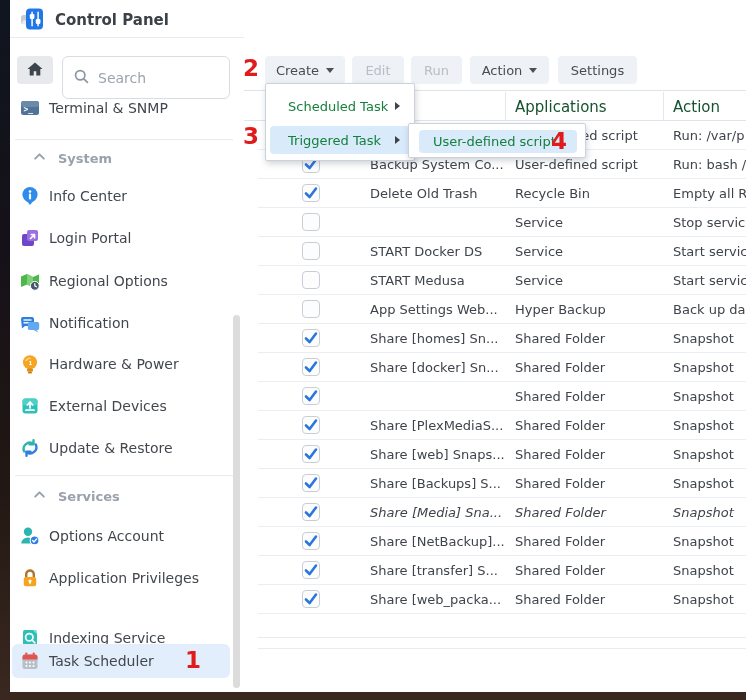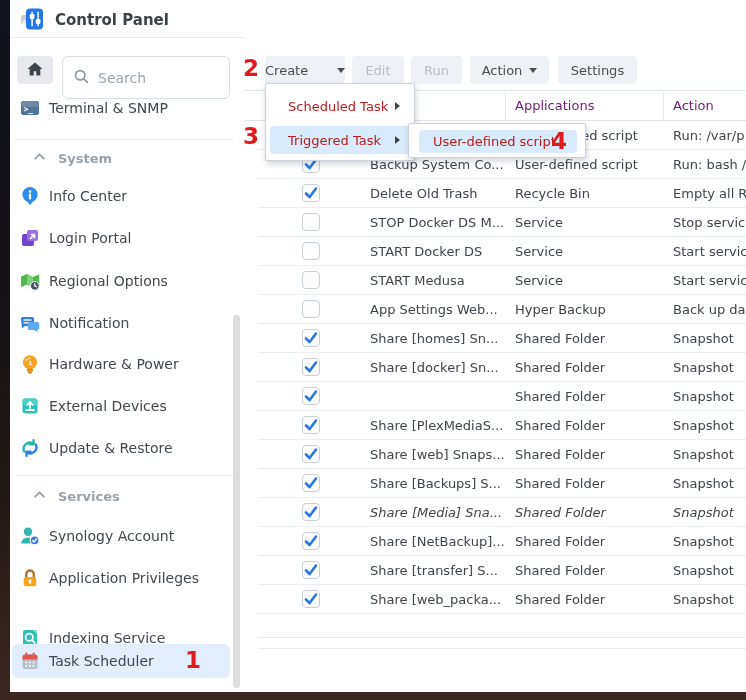--- a/index.html
+++ b/index.html
@@ -30,48 +30,48 @@
   .side-section { position:absolute; left:23px; width:200px; height:20px; display:flex; align-items:center; gap:12px; cursor:pointer; }
   .side-section .sec-label { font-size:13px; font-weight:bold; color:#99a1ab; }
   .side-divider-h { position:absolute; left:5px; width:218px; height:1px; background:#e7ebef; }
   .side-scrollbar { position:absolute; left:223px; top:315px; width:7px; height:373px; background:#dcdcdc; border-radius:4px; z-index:5; cursor:pointer; }
 
   
   .main { position:absolute; left:234px; top:0; width:502px; height:692px; overflow:hidden; background:#fff; }
   .tb-btn { position:absolute; top:56px; height:28px; background:#eef1f5; border:none; border-radius:4px; font-family:inherit; font-size:13px; color:#484d55; display:flex; align-items:center; justify-content:center; gap:7px; cursor:pointer; }
   .tb-btn.disabled { color:#b7bdc6; cursor:default; }
   .caret-down { width:0; height:0; border-left:4px solid transparent; border-right:4px solid transparent; border-top:5px solid #4b5058; }
-  #btn-create { left:21px; width:80px;justify-content:space-between; }
+  #btn-create { left:21px; width:80px; }
   #btn-edit { left:108px; width:52px; }
   #btn-run { left:167px; width:51px; }
   #btn-action { left:226px; width:79px; }
   #btn-settings { left:314px; width:79px; }
 
   .table-top-border { position:absolute; left:0; top:90px; width:502px; height:1px; background:#dfe4ea; }
   .table-header-border { position:absolute; left:0; top:120px; width:502px; height:1px; background:#dfe4ea; }
   .col-div { position:absolute; top:92px; width:1px; height:28px; background:#e4e8ed; }
   .col-div.c1 { left:261px; } .col-div.c2 { left:419px; }
-  .th { position:absolute; top:98px; font-size:13px; color:#701a75; }
+  .th { position:absolute; top:98px; font-size:15px; color:#14532d; }
   .th.apps { left:271px; } .th.action { left:429px; }
 
   .t-row { position:absolute; left:14px; width:488px; height:29px; border-bottom:1px solid #eaedf1; cursor:pointer; }
   .t-row .cb { position:absolute; left:44px; top:5px; width:18px; height:18px; border:1px solid #c8ced6; border-radius:4px; background:#fdfdfd; }
   .t-row .cell { position:absolute; top:7px; white-space:nowrap; overflow:hidden; color:#3f444b; }
   .t-row .c-name { left:112px; width:142px; }
   .t-row .c-app { left:257px; width:140px; }
   .t-row .c-action { left:415px; width:80px; }
   .tail-line { position:absolute; left:14px; width:488px; height:1px; background:#e8ebef; }
   .tail-line.l1 { top:637px; } .tail-line.l2 { top:648px; }
 
   
   .menu-panel { position:absolute; background:#fff; border:1px solid #ccd2da; border-radius:2px; box-shadow:1px 3px 6px rgba(55,65,85,.22); z-index:10; }
   #create-menu { left:255px; top:83px; width:150px; height:78px; }
   #create-submenu { left:398px; top:123px; width:178px; height:35px; z-index:11; }
   .menu-item { position:absolute; left:4px; width:142px; height:28px; display:flex; align-items:center; border-radius:4px; cursor:pointer; }
-  .menu-item .mi-label { margin-left:18px; font-size:13px; color:#b91c1c; white-space:nowrap; }
+  .menu-item .mi-label { margin-left:18px; font-size:13px; color:#15803d; white-space:nowrap; }
   .menu-item .sub-arrow { position:absolute; right:12px; width:0; height:0; border-top:4px solid transparent; border-bottom:4px solid transparent; border-left:5px solid #3f444b; }
   .menu-item.hl { background:#d9eafb; }
   #mi-scheduled { top:8px; }
   #mi-triggered { top:42px; }
   #smi-script { left:10px; top:6px; width:158px; height:23px; }
   #smi-script .mi-label { margin-left:14px; }
 
   
   .annot { position:absolute; color:#e01b1b; font-weight:bold; font-size:23px; line-height:24px; z-index:20; }
   #annot-1 { left:175px; top:648px; }
@@ -220,21 +220,21 @@
         </div>
         <div class="side-item" style="top: 486px;">
           <span class="s-icon">
             <svg width="20" height="20" viewBox="0 0 20 20">
               <circle cx="8" cy="5.8" r="4.2" fill="#2cb5ae"></circle>
               <path d="M1.2 17.5 a6.8 6 0 0 1 13.6 0 Z" fill="#2cb5ae"></path>
               <circle cx="14.6" cy="14.4" r="4.4" fill="#2f7fe0" stroke="#fff" stroke-width="1.1"></circle>
               <path d="M12.6 14.4 l1.4 1.5 2.6 -2.9" stroke="#fff" stroke-width="1.4" fill="none" stroke-linecap="round" stroke-linejoin="round"></path>
             </svg>
           </span>
-          <span class="s-label">Synology Account</span>
+          <span class="s-label">Options Account</span>
         </div>
         <div class="side-item" style="top: 528px;">
           <span class="s-icon">
             <svg width="20" height="20" viewBox="0 0 20 20">
               <path d="M6.2 9.5 V6.3 a3.8 3.8 0 0 1 7.6 0 V9.5" stroke="#a8762f" stroke-width="2.4" fill="none"></path>
               <rect x="3.8" y="9" width="12.4" height="9.3" rx="2" fill="#f6a41f"></rect>
               <circle cx="10" cy="13" r="1.6" fill="#fff"></circle>
               <rect x="9.3" y="13.6" width="1.4" height="2.6" rx="0.7" fill="#fff"></rect>
             </svg>
           </span>
@@ -327,21 +327,20 @@
             <svg width="14" height="14" viewBox="0 0 14 14" style="position:absolute;left:1px;top:1px">
               <polyline points="2,7.5 5.6,11 12,2.5" fill="none" stroke="#2a76e0" stroke-width="2.6" stroke-linecap="round" stroke-linejoin="round"></polyline>
             </svg>
           </span>
           <span class="cell c-name">Delete Old Trash</span>
           <span class="cell c-app">Recycle Bin</span>
           <span class="cell c-action">Empty all R</span>
         </div>
         <div class="t-row" style="top: 208px;">
           <span class="cb"></span>
-          <span class="cell c-name">STOP Docker DS M...</span>
           <span class="cell c-app">Service</span>
           <span class="cell c-action">Stop servic</span>
         </div>
         <div class="t-row" style="top: 237px;">
           <span class="cb"></span>
           <span class="cell c-name">START Docker DS</span>
           <span class="cell c-app">Service</span>
           <span class="cell c-action">Start servic</span>
         </div>
         <div class="t-row" style="top: 266px;">

